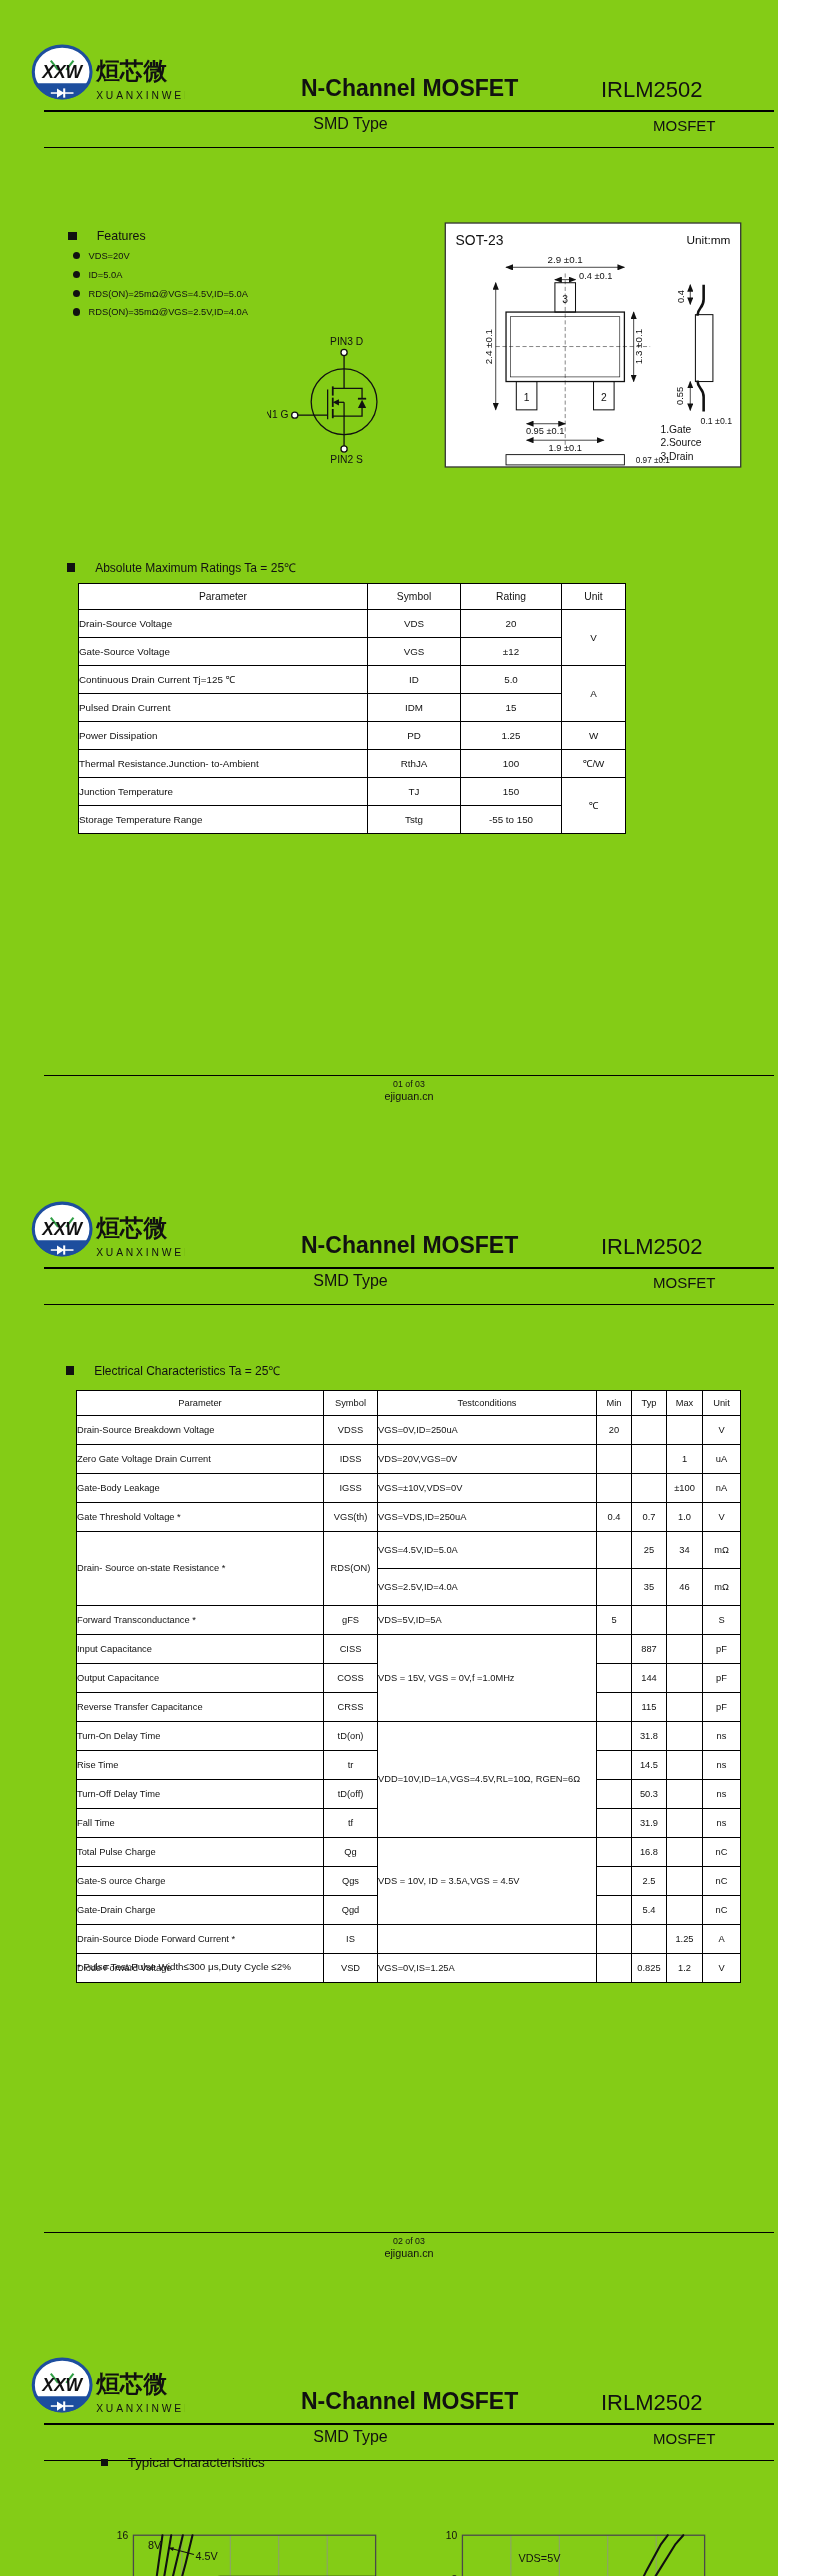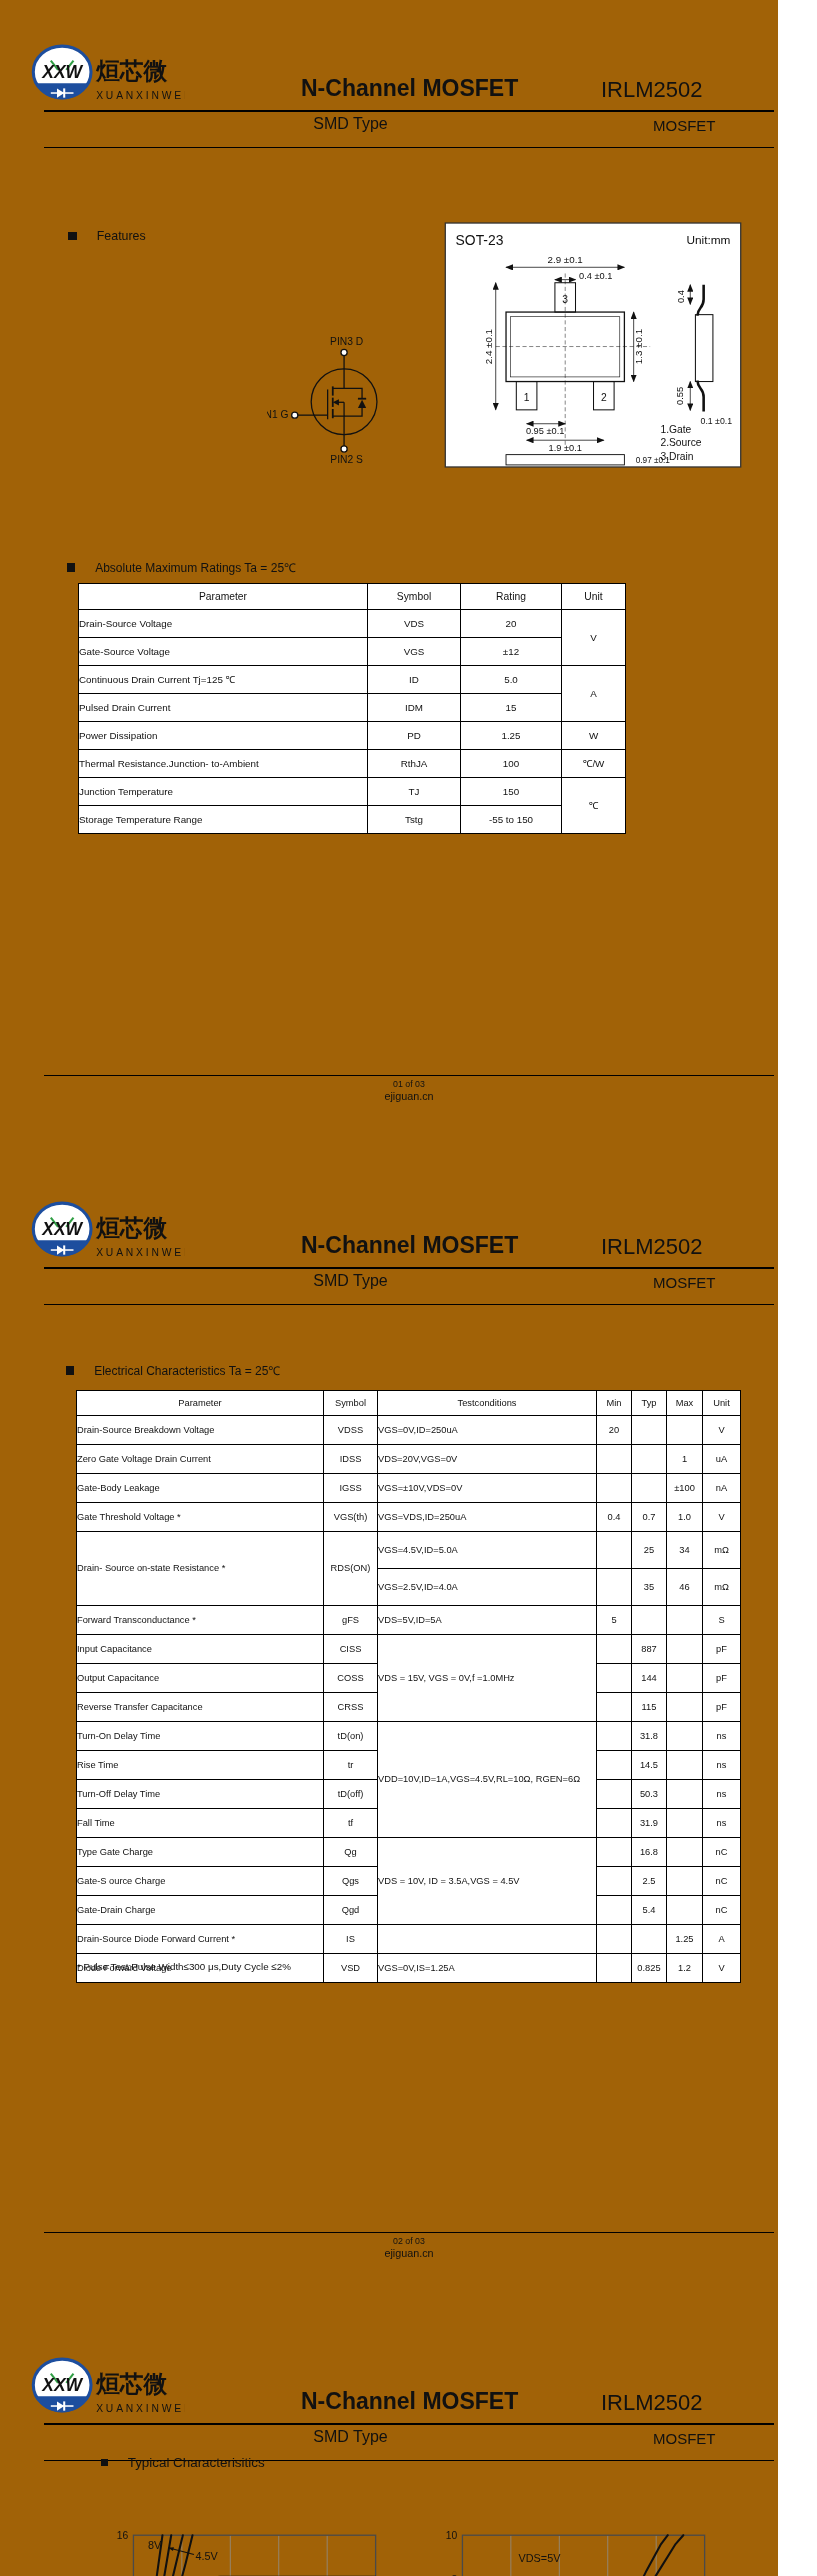--- a/index.html
+++ b/index.html
@@ -1,18 +1,18 @@
 <!DOCTYPE html>
 <html style="font-size:8.2px"><head>
 <meta charset="utf-8">
 <style>
   html,body{margin:0;padding:0;background:#ffffff;}
   body{font-family:"Liberation Sans",sans-serif;color:#111;}
   .doc{position:relative;width:818px;height:3470px;background:#fff;overflow:hidden;}
-  .page{position:absolute;left:0;width:778px;height:1157px;background:#a16207;}
+  .page{position:absolute;left:0;width:778px;height:1157px;background:#84cc16;}
   #p1{top:0;} #p2{top:1157px;} #p3{top:2313px;}
 
   
   .t-main{position:absolute;left:301px;top:75px;font-size:23px;font-weight:700;}
   .t-part{position:absolute;left:601px;top:77px;font-size:22px;font-weight:400;text-align:center;}
   .rule-thick{position:absolute;left:44px;width:730px;height:2.1px;background:#000;top:110px;}
   .t-sub{position:absolute;left:258px;top:115px;width:185px;text-align:center;font-size:16px;}
   .t-right{position:absolute;left:653px;top:117px;font-size:15px;}
   .rule-thin{position:absolute;left:44px;width:730px;height:1px;background:#000;top:147px;}
   .logo{position:absolute;left:30px;top:42px;}
@@ -77,20 +77,26 @@
     <div class="t-part">IRLM2502</div>
     <div class="rule-thick"></div>
     <div class="t-sub">SMD Type</div>
     <div class="t-right">MOSFET</div>
     <div class="rule-thin"></div>
 
     <div class="sect" style="left:68px;top:229px;">
       <span class="sq"></span>
       <span>Features</span>
     </div>
+    <ul class="feat">
+      <li>VDS=20V</li>
+      <li>ID=5.0A</li>
+      <li>RDS(ON)=25mΩ@VGS=4.5V,ID=5.0A</li>
+      <li>RDS(ON)=35mΩ@VGS=2.5V,ID=4.0A</li>
+    </ul>
 
     <svg class="pkgbox" width="298" height="246" viewBox="0 0 578 478">
       <defs>
         <marker id="ah" markerWidth="10" markerHeight="8" refX="9" refY="4" orient="auto">
           <polygon points="0,0 10,4 0,8" fill="#111"></polygon>
         </marker>
         <marker id="ahs" markerWidth="10" markerHeight="8" refX="1" refY="4" orient="auto">
           <polygon points="10,0 0,4 10,8" fill="#111"></polygon>
         </marker>
       </defs>
@@ -399,21 +405,21 @@
           </tr>
           <tr>
             <td class="l">Fall Time</td>
             <td>tf</td>
             <td></td>
             <td>31.9</td>
             <td></td>
             <td>ns</td>
           </tr>
           <tr>
-            <td class="l">Type Gate Charge</td>
+            <td class="l">Total Pulse Charge</td>
             <td>Qg</td>
             <td rowspan="3" class="l">VDS = 10V, ID = 3.5A,VGS = 4.5V</td>
             <td></td>
             <td>16.8</td>
             <td></td>
             <td>nC</td>
           </tr>
           <tr>
             <td class="l">Gate-S ource Charge</td>
             <td>Qgs</td>

